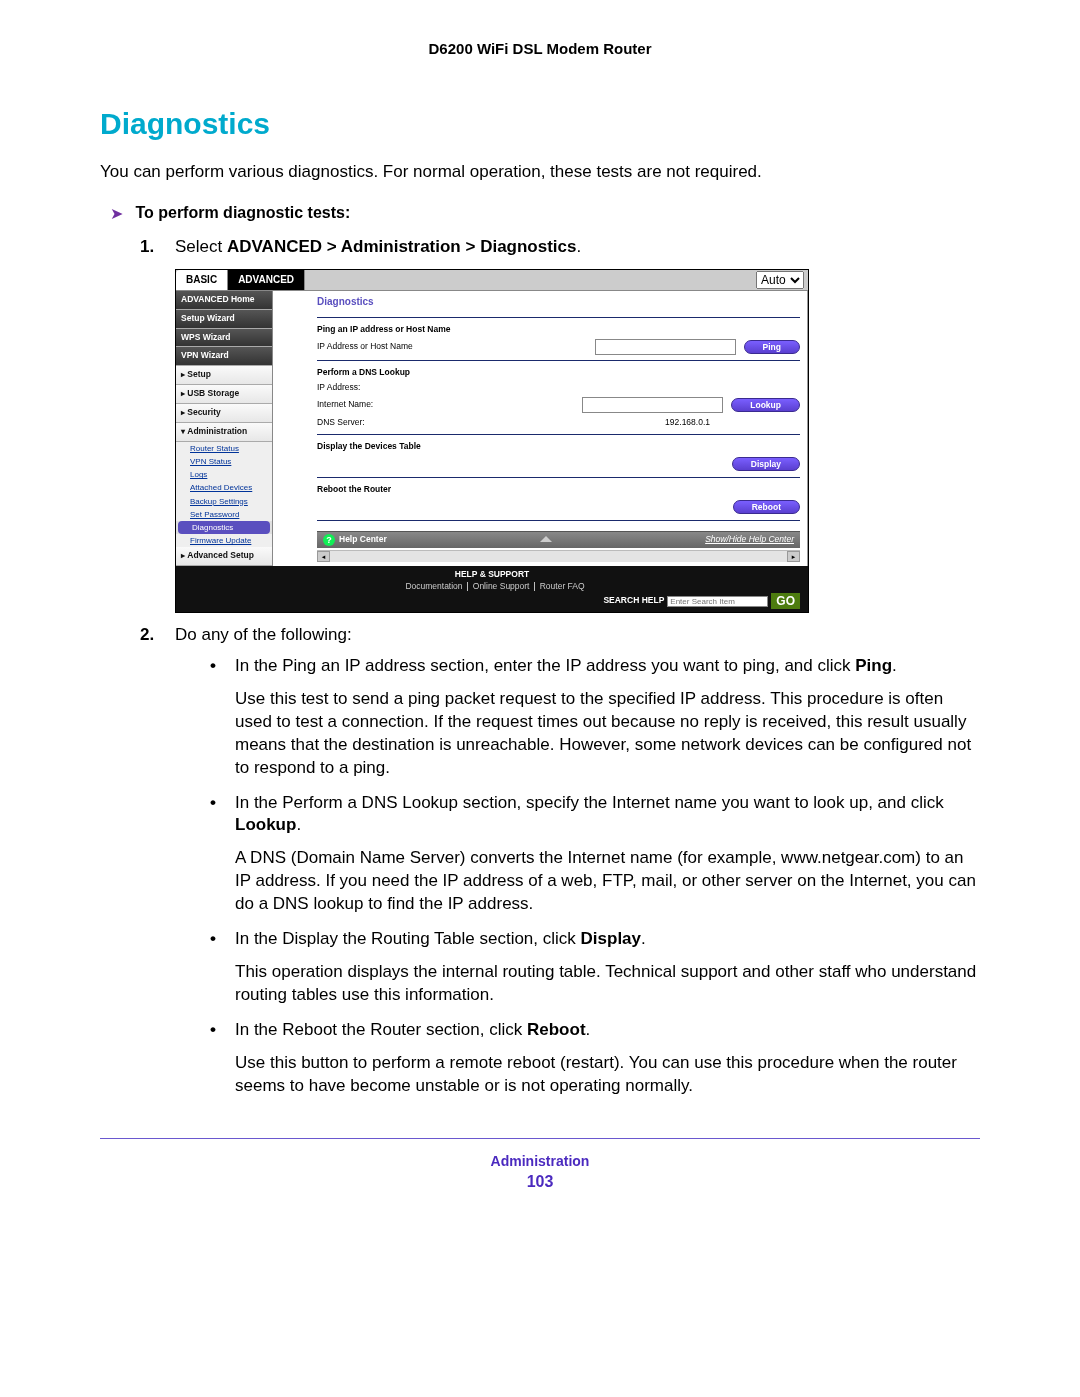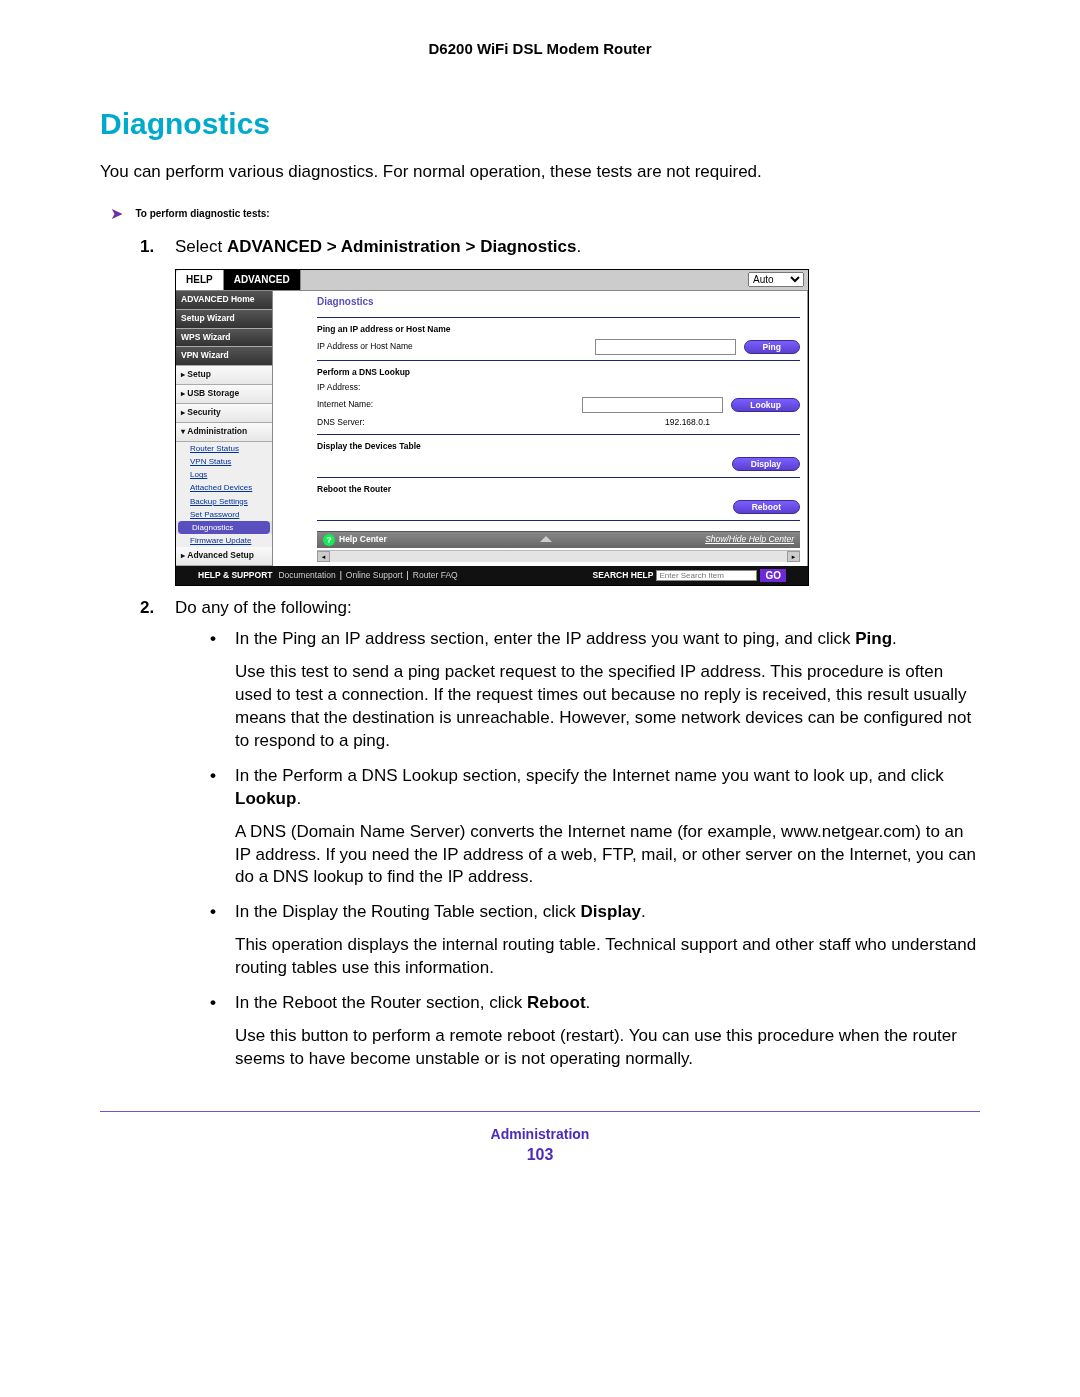--- a/index.html
+++ b/index.html
@@ -37,21 +37,21 @@
     gap: 12px;
     margin-bottom: 12px;
     margin-left: 10px;
   }
   .chevron {
     color: #7030a0;
     font-size: 16px;
   }
   .chevron-text {
     font-weight: bold;
-    font-size: 10px;
+    font-size: 16px;
   }
   ol.steps {
     list-style: none;
     padding: 0;
     margin: 0 0 8px 40px;
     counter-reset: step;
   }
   ol.steps > li {
     counter-increment: step;
     position: relative;
@@ -103,21 +103,21 @@
   }
   .ss-tab {
     padding: 3px 10px;
     font-weight: bold;
     font-size: 10px;
     border-right: 1px solid #888;
   }
   .ss-tab.basic { background: #fff; color:#000; border-radius: 4px 0 0 0;}
   .ss-tab.advanced { background: #000; color: #fff; }
   .ss-auto { margin-left: auto; display:flex; align-items:center; padding-right:4px; gap:2px;}
-  .ss-auto select { font-size: 10px; width: 56px;}
+  .ss-auto select { font-size: 12px; width: 48px;}
   .ss-body { display: flex; min-height: 245px; gap: 36px; }
   .ss-side {
     width: 96px;
     background: linear-gradient(#eee,#ddd);
     border-right: 1px solid #888;
     display: flex;
     flex-direction: column;
   }
   .ss-side .item {
     padding: 3px 5px;
@@ -205,28 +205,29 @@
     background:#1e5; color:#fff; text-align:center; line-height:12px;
     font-weight:bold; margin-right:4px; font-size:9px;
   }
   .ss-help .link { margin-left:auto; font-style: italic; text-decoration: underline;}
   .ss-footer {
     background: #111;
     color: #fff;
     font-size: 8.5px;
     display: flex;
     align-items: center;
-    padding: 3px 22px;
+    padding: 3px 8px;
+    flex-direction: column;
   }
   .ss-footer .links { display:flex; gap:4px; margin-left:6px;}
   .ss-footer .links span { color:#ccc; }
   .ss-footer .srch { margin-left:auto; display:flex; align-items:center; gap:3px;}
   .ss-footer input { font-size:8px; width:95px; border:1px solid #888; padding:0 2px;}
   .ss-footer .go {
-    background:#6d28d9; color:#fff; border:none; font-size:10px;
+    background:#4d7c0f; color:#fff; border:none; font-size:12px;
     padding:1px 5px; font-weight:bold; cursor:pointer;
   }
   .ss-scroll-h {
     height: 11px;
     background: #e4e4e4;
     border-top: 1px solid #bbb;
     display:flex;
   }
   .ss-scroll-h .arrow { width:11px; background:#ccc; border:1px solid #999; display:flex;align-items:center;justify-content:center; font-size:7px;}
   .page-footer {
@@ -267,21 +268,21 @@
     <span class="chevron-text">To perform diagnostic tests:</span>
   </div>
 
   <ol class="steps">
     <li>
       <span>Select </span><b>ADVANCED &gt; Administration &gt; Diagnostics</b><span>.</span>
 
       
       <div class="screenshot">
         <div class="ss-top">
-          <div class="ss-tab basic">HELP</div>
+          <div class="ss-tab basic">BASIC</div>
           <div class="ss-tab advanced">ADVANCED</div>
           <div class="ss-auto">
             <select><option>Auto</option></select>
           </div>
         </div>
         <div class="ss-body">
           <div class="ss-side">
             <div class="item dark">ADVANCED Home</div>
             <div class="item dark">Setup Wizard</div>
             <div class="item dark">WPS Wizard</div>

